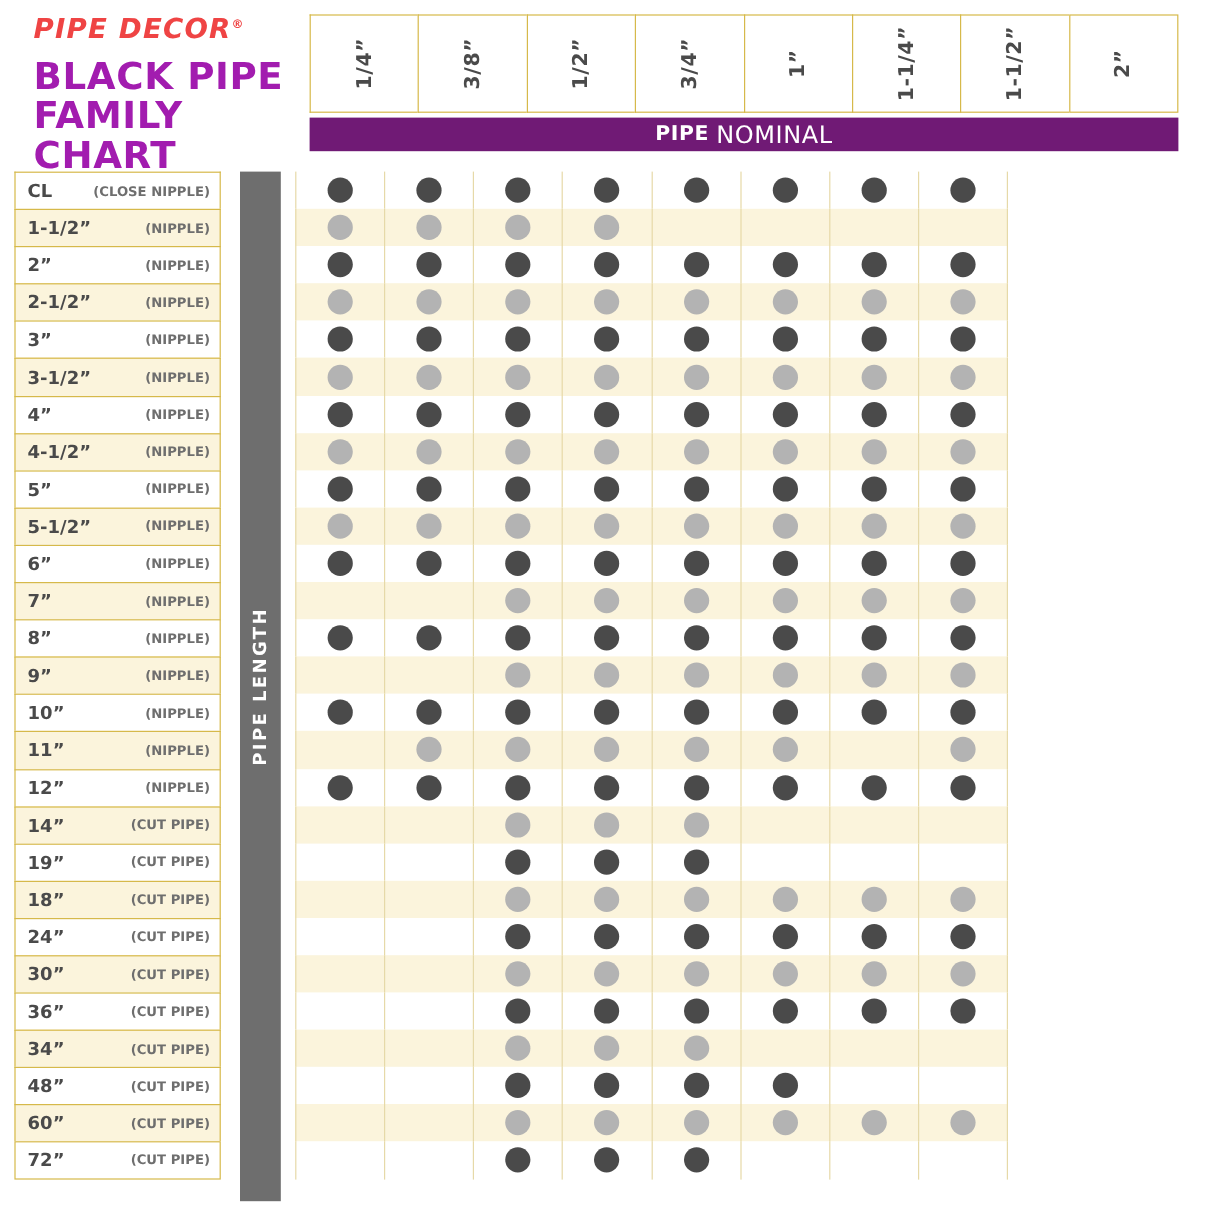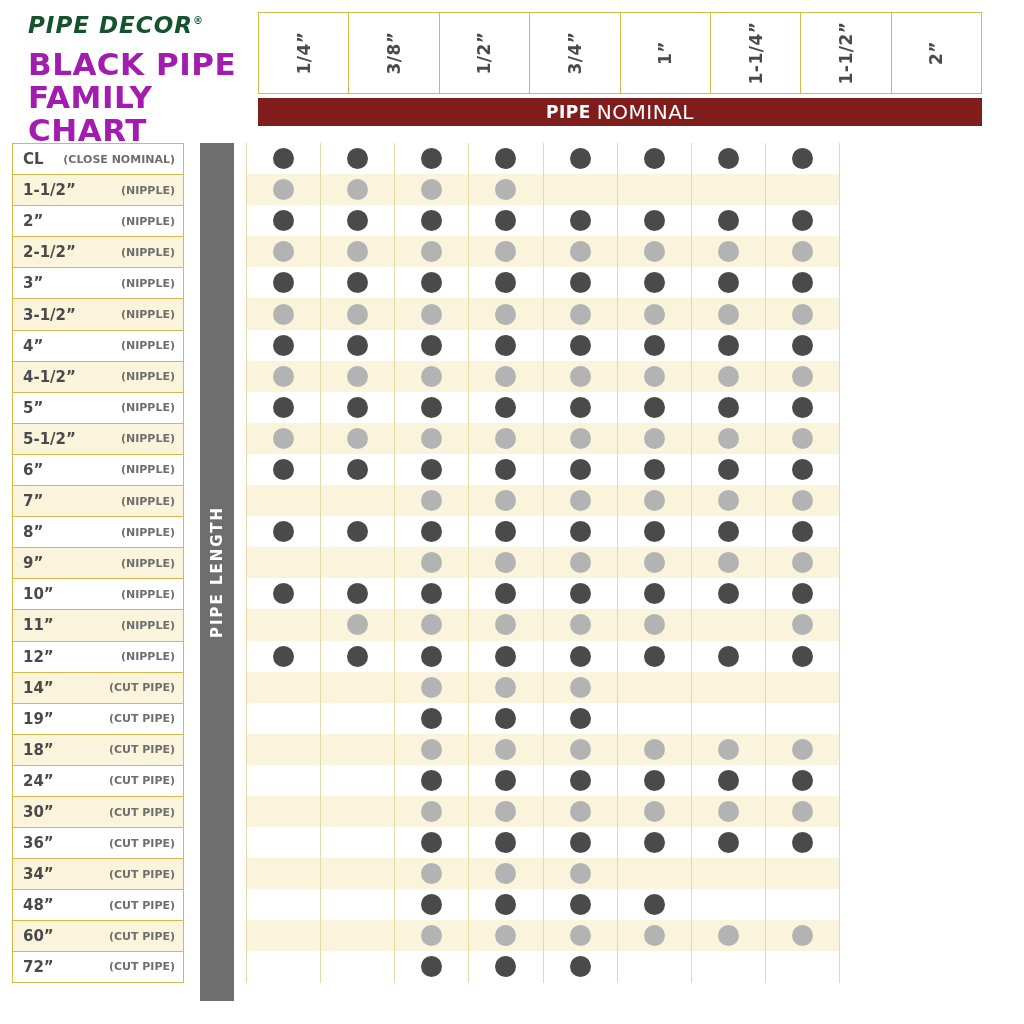--- a/index.html
+++ b/index.html
@@ -14,21 +14,21 @@
 
   
   .brand{
     position:absolute;left:28px;top:12px;width:230px;
   }
   .brand-logo{
     font-family:"DejaVu Sans", sans-serif;
     font-weight:bold;
     font-size:23px;
     letter-spacing:1px;
-    color:#14532d;
+    color:#ef4444;
     font-style:italic;
     white-space:nowrap;
   }
   .brand-logo .reg{font-size:10px;vertical-align:super;font-style:normal;}
   .brand-title{
     margin-top:10px;
     font-family:"DejaVu Sans", sans-serif;
     font-weight:bold;
     font-size:31px;
     line-height:33px;
@@ -59,21 +59,21 @@
     font-weight:bold;
     font-size:17px;
     color:#4a4a4a;
     letter-spacing:0.5px;
   }
 
   
   .nominal-bar{
     position:absolute;left:258px;top:98px;
     width:724px;height:28px;
-    background:#7f1d1d;
+    background:#701a75;
     display:flex;align-items:center;justify-content:center;
   }
   .nominal-bar .b{
     font-family:"DejaVu Sans", sans-serif;
     font-weight:bold;font-size:17px;color:#ffffff;letter-spacing:0.5px;
   }
   .nominal-bar .l{
     font-family:"DejaVu Sans", sans-serif;
     font-weight:normal;font-size:20px;color:#ffffff;letter-spacing:0.5px;margin-left:6px;
   }
@@ -191,21 +191,21 @@
   </div>
 
   <div class="lenbar">
     <span>PIPE LENGTH</span>
   </div>
 
   <div class="grid" id="grid">
       <div class="row">
         <div class="rowlabel">
           <span class="size">CL</span>
-          <span class="kind">(CLOSE NOMINAL)</span>
+          <span class="kind">(CLOSE NIPPLE)</span>
         </div>
         <div class="spacer"></div>
         <div class="cells">
           <div class="cell">
             <div class="dot"></div>
           </div>
           <div class="cell">
             <div class="dot"></div>
           </div>
           <div class="cell">

